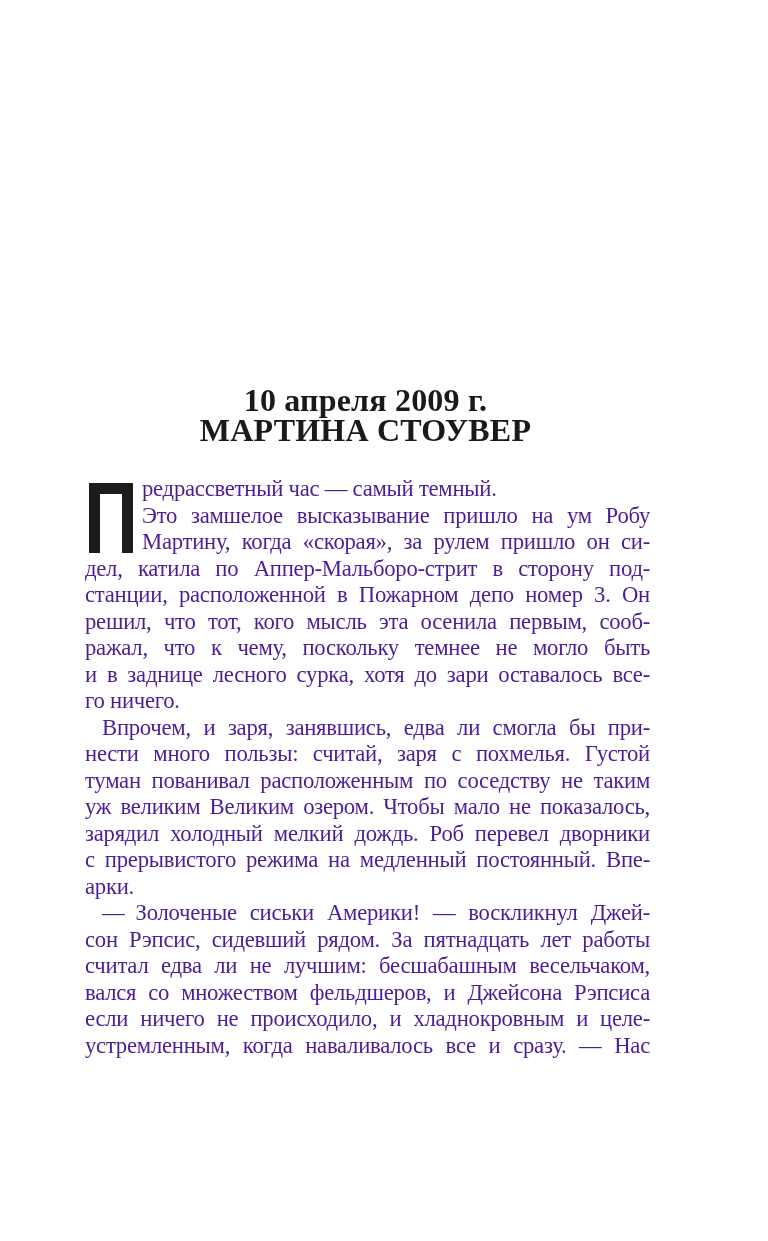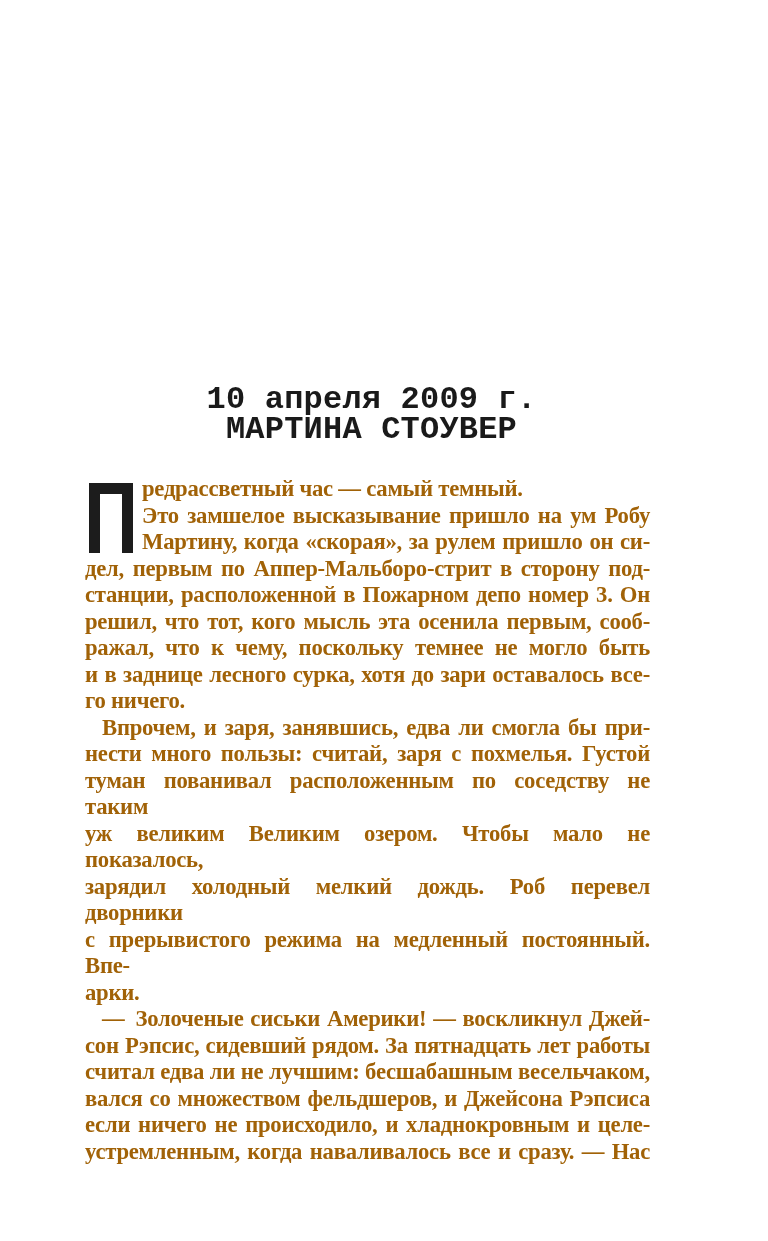--- a/index.html
+++ b/index.html
@@ -7,40 +7,39 @@
     position: relative;
     width: 768px;
     height: 1241px;
     background: #ffffff;
     overflow: hidden;
     font-family: "Liberation Serif", "DejaVu Serif", serif;
   }
   .heading {
     position: absolute;
     top: 385px;
-    left: 89px;
+    left: 83px;
     width: 565px;
     text-align: center;
-    font-family: Liberation Mono, monospace;
+    font-family: Liberation Serif, serif;
     font-weight: 700;
     font-size: 32px;
     line-height: 30px;
     color: #1a1a1a;
     letter-spacing: 0.2px;
   }
   .text-block {
     position: absolute;
     top: 476px;
     left: 85px;
     width: 565px;
     font-size: 22.7px;
     line-height: 26.5px;
     letter-spacing: -0.25px;
-    color: #a16207;
-    font-weight: bold;
+    color: #4c1d95;
   }
   .dropcap {
     float: left;
     width: 44px;
     height: 70px;
     margin: 7px 9px 2px 4px;
     box-sizing: border-box;
     border-top: 11px solid #1c1c1c;
     border-left: 11px solid #1c1c1c;
     border-right: 11px solid #1c1c1c;
@@ -75,21 +74,21 @@
   </div>
 
   <div class="text-block">
     <div class="dropcap">
       <span class="sr-only">П</span>
     </div>
     <div>
         <div class="line endline">редрассветный час — самый темный.</div>
         <div class="line indent">Это замшелое высказывание пришло на ум Робу</div>
         <div class="line">Мартину, когда «скорая», за рулем пришло он си-</div>
-        <div class="line">дел, первым по Аппер-Мальборо-стрит в сторону под-</div>
+        <div class="line">дел, катила по Аппер-Мальборо-стрит в сторону под-</div>
         <div class="line">станции, расположенной в Пожарном депо номер 3. Он</div>
         <div class="line">решил, что тот, кого мысль эта осенила первым, сооб-</div>
         <div class="line">ражал, что к чему, поскольку темнее не могло быть</div>
         <div class="line">и в заднице лесного сурка, хотя до зари оставалось все-</div>
         <div class="line endline">го ничего.</div>
         <div class="line indent">Впрочем, и заря, занявшись, едва ли смогла бы при-</div>
         <div class="line">нести много пользы: считай, заря с похмелья. Густой</div>
         <div class="line">туман пованивал расположенным по соседству не таким</div>
         <div class="line">уж великим Великим озером. Чтобы мало не показалось,</div>
         <div class="line">зарядил холодный мелкий дождь. Роб перевел дворники</div>

